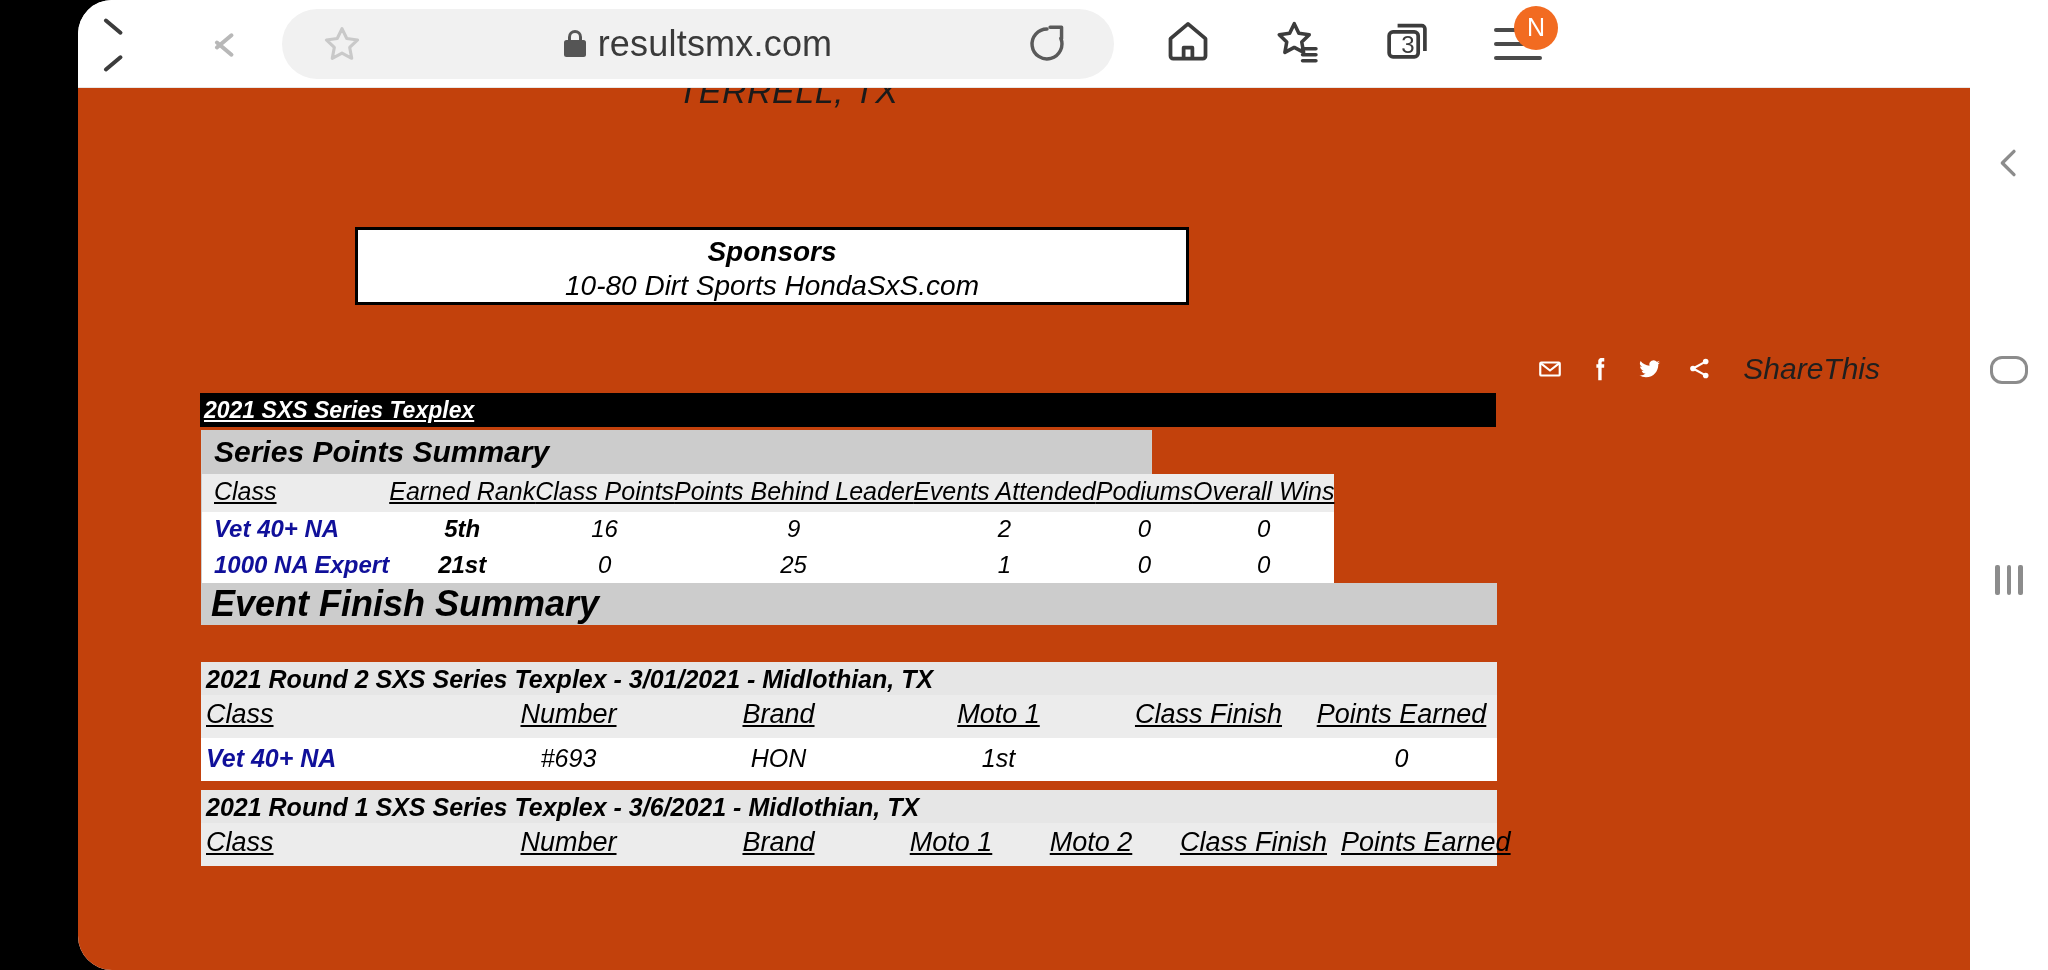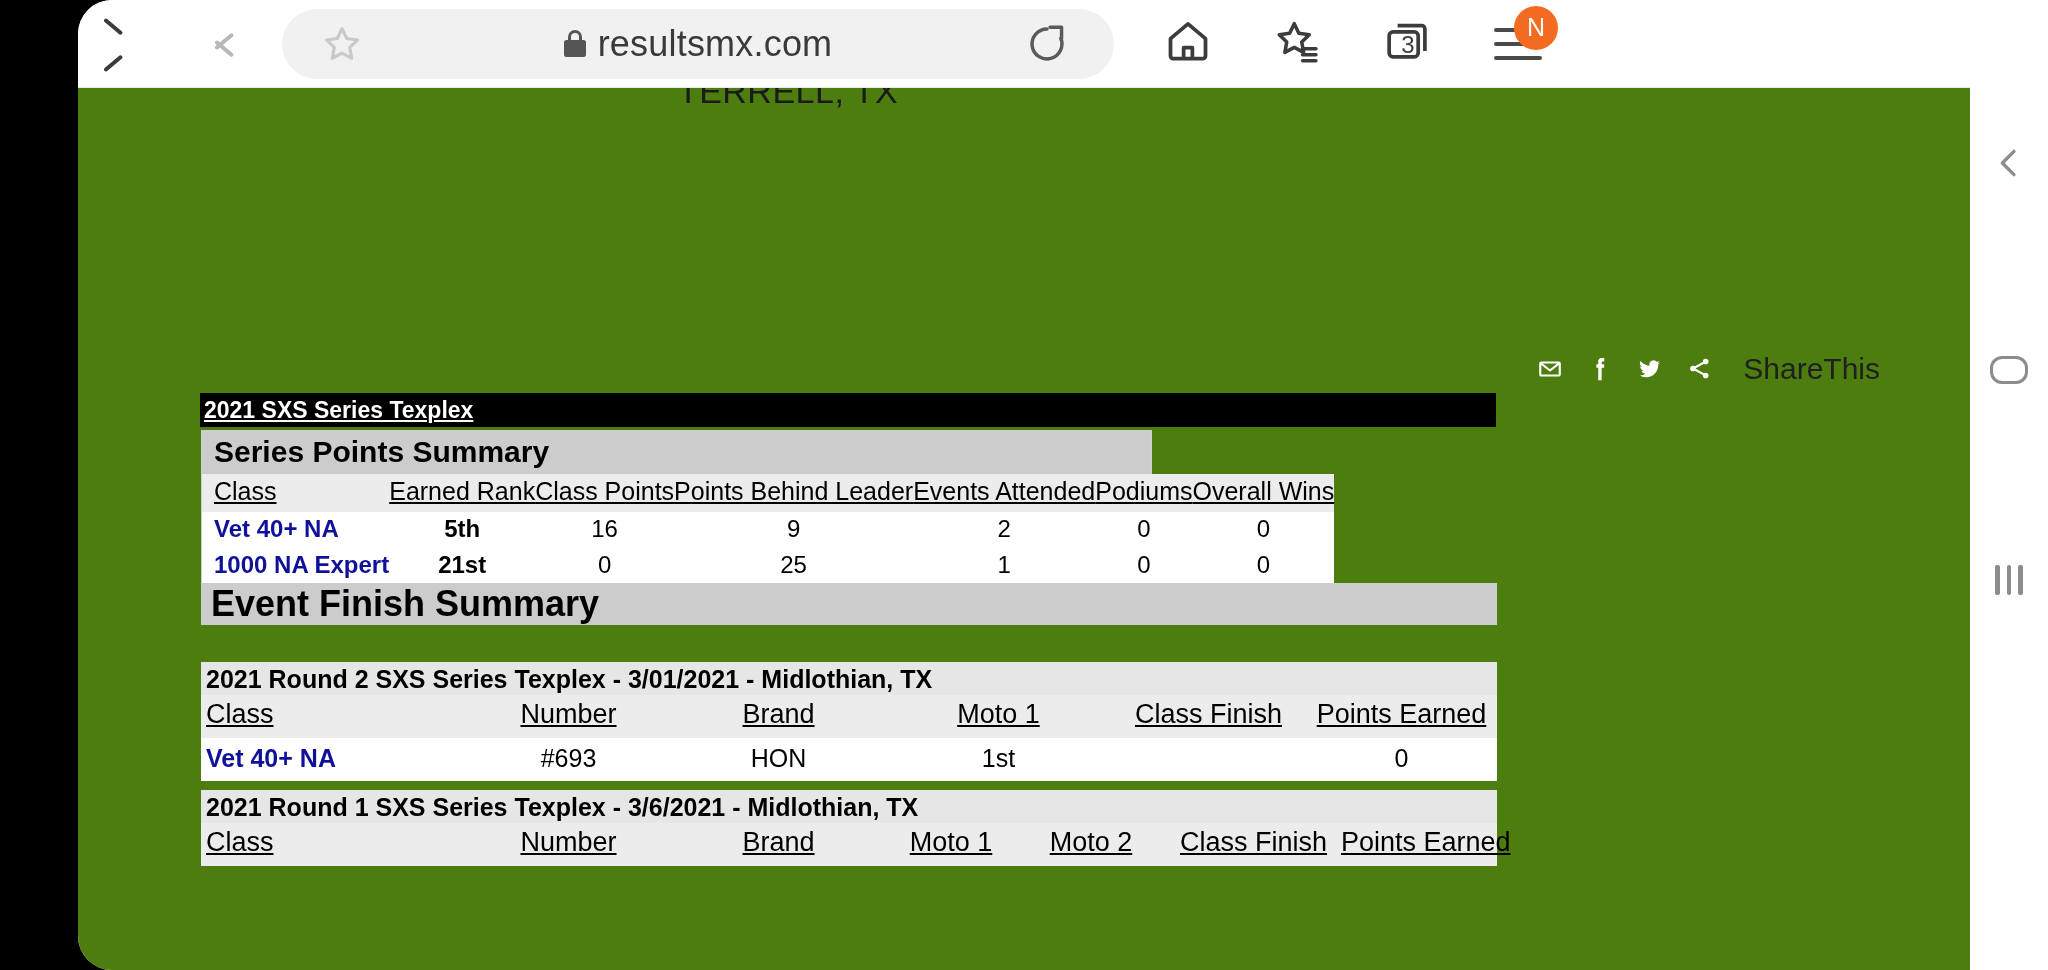--- a/index.html
+++ b/index.html
@@ -186,22 +186,23 @@
     align-items: center;
     justify-content: center;
     font-family: "Liberation Sans", sans-serif;
   }
 
   
   #page {
     position: relative;
     width: 1892px;
     height: 882px;
-    background: #4d7c0f;
+    background: #c2410c;
     overflow: hidden;
+    font-style: italic;
   }
 
   #site-location {
     position: absolute;
     top: -16px;
     left: 0;
     width: 1420px;
     text-align: center;
     font-size: 34px;
     color: #1a1a1a;
@@ -508,20 +509,24 @@
             <span></span>
         </span>
         <span id="menu-badge">N</span>
       </div>
     </div>
 
     <div id="page">
 
       <div id="site-location">TERRELL, TX</div>
 
+      <div id="sponsors-box">
+        <div id="sponsors-title">Sponsors</div>
+        <div id="sponsors-list">10-80 Dirt Sports HondaSxS.com</div>
+      </div>
 
       <div id="sharethis-row">
         <span class="share-btn" id="share-email">
           <svg viewBox="0 0 24 24" width="26" height="26" fill="none" stroke="#fff" stroke-width="2" stroke-linejoin="round">
             <rect x="3" y="6" width="18" height="12" rx="1"></rect>
             <polyline points="3.6,6.8 12,13.4 20.4,6.8"></polyline>
           </svg>
         </span>
         <span class="share-btn" id="share-facebook">
           <svg viewBox="0 0 24 24" width="30" height="30" fill="#fff">

